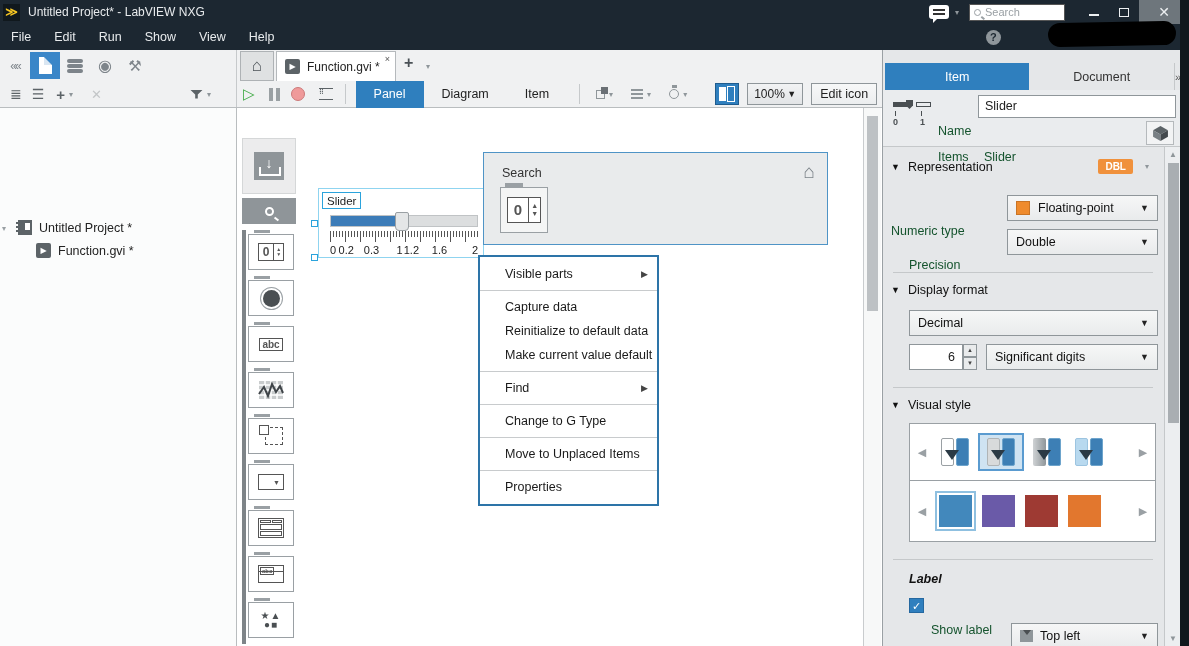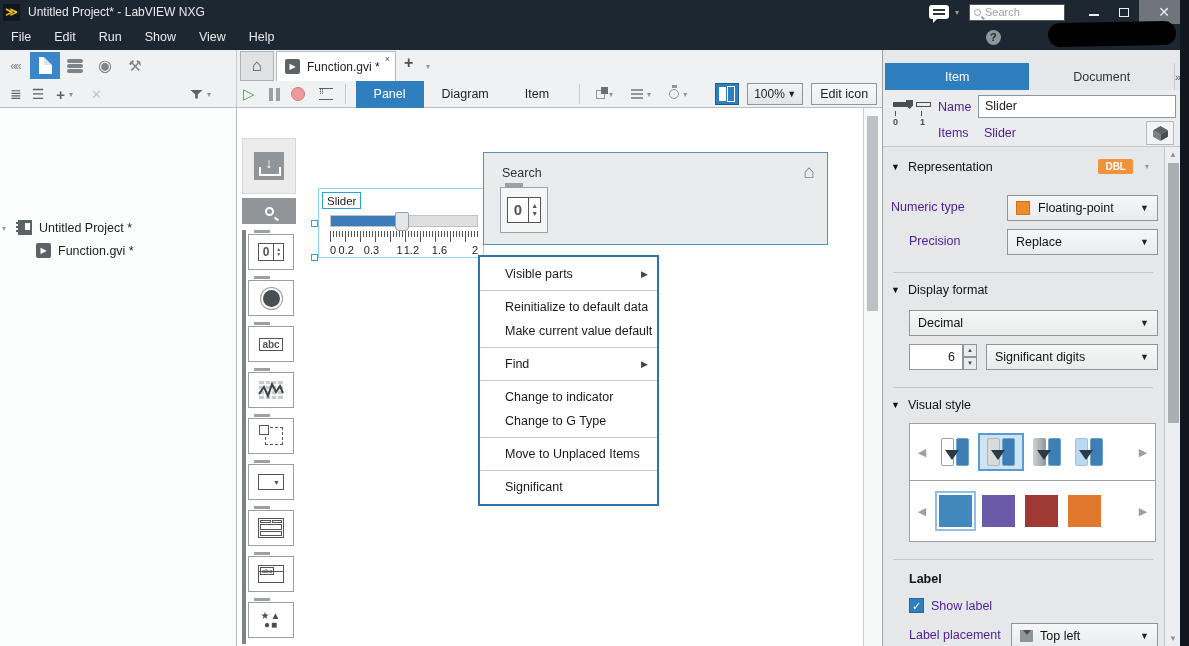--- a/index.html
+++ b/index.html
@@ -157,21 +157,21 @@
   .rtab.sel { background:#2f7fbe; color:#fff; }
   .rtab-more { flex:1; display:flex; align-items:center; justify-content:center; color:#555; font-size:11px; border-left:1px solid #c5c8ca; }
   #rheader { position:absolute; left:0; top:40px; width:298px; height:57px; background:#eaecee; border-bottom:1px solid #c5c8ca; }
   .mini-slider { position:absolute; left:10px; top:8px; width:38px; height:36px; }
   .mini-slider .bar { position:absolute; left:0; top:4px; width:17px; height:5px; background:#4a4f52; }
   .mini-slider .bar2 { position:absolute; right:0; top:4px; width:15px; height:5px; border:1px solid #4a4f52; }
   .mini-slider .th { position:absolute; left:13px; top:2px; width:7px; height:9px; background:#4a4f52; clip-path:polygon(0 0,100% 0,100% 60%,50% 100%,0 60%); }
   .mini-slider .tk { position:absolute; top:13px; left:2px; width:1px; height:5px; background:#4a4f52; box-shadow:26px 0 0 #4a4f52; }
   .mini-slider .n0 { position:absolute; left:0px; top:19px; font-size:9px; font-weight:bold; color:#4a4f52; }
   .mini-slider .n1 { position:absolute; left:27px; top:19px; font-size:9px; font-weight:bold; color:#4a4f52; }
-  .flabel { position:absolute; font-size:12.5px; color:#4c1d95; }
+  .flabel { position:absolute; font-size:12.5px; color:#14532d;margin-top:24px; }
   #name-input { position:absolute; left:95px; top:5px; width:198px; height:23px; background:#fff; border:1px solid #8f969a; font-size:12.5px; padding:0 6px; line-height:21px; }
   .cube-btn { position:absolute; left:263px; top:31px; width:28px; height:24px; background:#f2f3f4; border:1px solid #b5b9bc; display:flex; align-items:center; justify-content:center; }
   #rbody { position:absolute; left:0; top:97px; width:280px; height:499px; }
   .sechdr { position:absolute; display:flex; align-items:center; gap:8px; font-size:12.5px; color:#111; }
   .tri { font-size:9px; color:#111; }
   .badge { background:#f0913c; color:#fff; font-weight:bold; font-size:10px; padding:2px 7px; border-radius:2px; }
   .dd { position:absolute; background:linear-gradient(#f6f7f7,#e9ebec); border:1px solid #8f969a; height:26px; display:flex; align-items:center; padding:0 8px; font-size:12.5px; color:#111; }
   .dd .arr { margin-left:auto; font-size:9px; color:#222; }
   .swatch-orange { width:14px; height:14px; background:#ef8b2d; border:1px solid #c97425; margin-right:8px; flex:none; }
   .divider { position:absolute; left:10px; width:260px; height:1px; background:#c5c8ca; }
@@ -432,44 +432,44 @@
       </div>
     </div>
 
     <div id="ctx-menu">
       <div class="citem">
           <span>Visible parts</span>
           <span class="sub">▶</span>
         </div>
       <div class="cdiv"></div>
       <div class="citem">
+          <span>Capture data</span>
+        </div>
+      <div class="citem">
           <span>Reinitialize to default data</span>
         </div>
       <div class="citem">
           <span>Make current value default</span>
         </div>
       <div class="cdiv"></div>
       <div class="citem">
           <span>Find</span>
           <span class="sub">▶</span>
         </div>
       <div class="cdiv"></div>
       <div class="citem">
-          <span>Change to indicator</span>
-        </div>
-      <div class="citem">
           <span>Change to G Type</span>
         </div>
       <div class="cdiv"></div>
       <div class="citem">
           <span>Move to Unplaced Items</span>
         </div>
       <div class="cdiv"></div>
       <div class="citem">
-          <span>Significant</span>
+          <span>Properties</span>
         </div>
     </div>
 
     <div id="canvas-scroll">
         <div class="thumb"></div>
       </div>
   </div>
 
   <div id="rpanel" class="abs">
     <div class="rtabs">
@@ -509,21 +509,21 @@
         <span class="drop-arrow">▾</span>
       </div>
       <span class="flabel" style="left:8px; top:53px;">Numeric type</span>
       <div class="dd" style="left:124px; top:48px; width:151px;">
         <span class="swatch-orange"></span>
         <span>Floating-point</span>
         <span class="arr">▼</span>
       </div>
       <span class="flabel" style="left:26px; top:87px;">Precision</span>
       <div class="dd" style="left:124px; top:82px; width:151px;">
-        <span>Replace</span>
+        <span>Double</span>
         <span class="arr">▼</span>
       </div>
       <div class="divider" style="top:125px;"></div>
 
       <div class="sechdr" style="left:8px; top:136px;">
         <span class="tri">▼</span>
         <span>Display format</span>
       </div>
       <div class="dd" style="left:26px; top:163px; width:249px;">
         <span>Decimal</span>
@@ -573,21 +573,21 @@
       <div class="carousel" style="top:333px; height:62px;">
         <div class="car-arrow">◀</div>
         <div class="cswatch cs1"></div>
         <div class="cswatch cs2"></div>
         <div class="cswatch cs3"></div>
         <div class="cswatch cs4"></div>
         <div class="car-arrow" style="margin-left:auto">▶</div>
       </div>
       <div class="divider" style="top:412px;"></div>
 
-      <div class="bold-hdr" style="left:26px; top:425px;">Label</div>
+      <div class="bold-hdr" style="left:26px; top:425px;font-style:italic;">Label</div>
       <div class="checkbox" style="left:26px; top:451px;">✓</div>
       <span class="flabel" style="left:48px; top:452px;">Show label</span>
       <span class="flabel" style="left:26px; top:481px;">Label placement</span>
       <div class="dd" style="left:128px; top:476px; width:147px;">
         <span class="place-ico"></span>
         <span>Top left</span>
         <span class="arr">▼</span>
       </div>
     </div>
 

